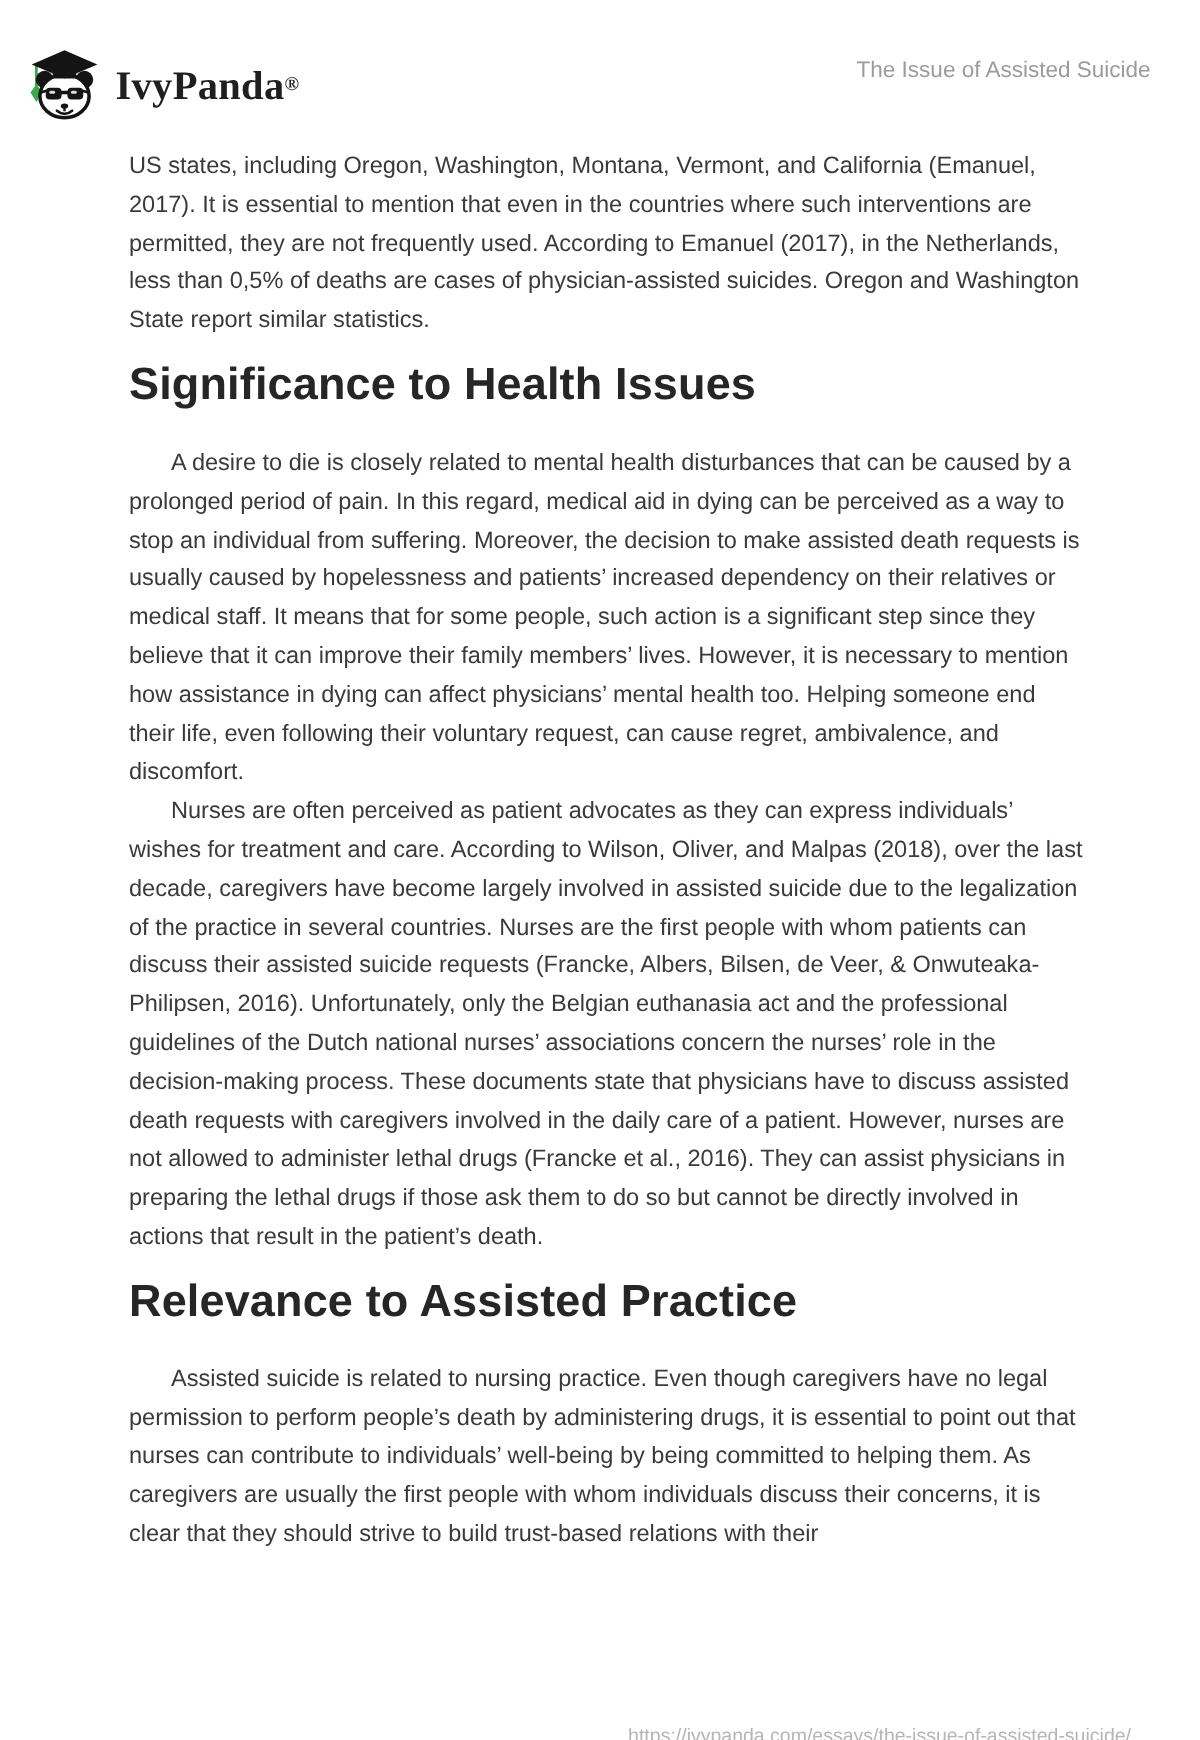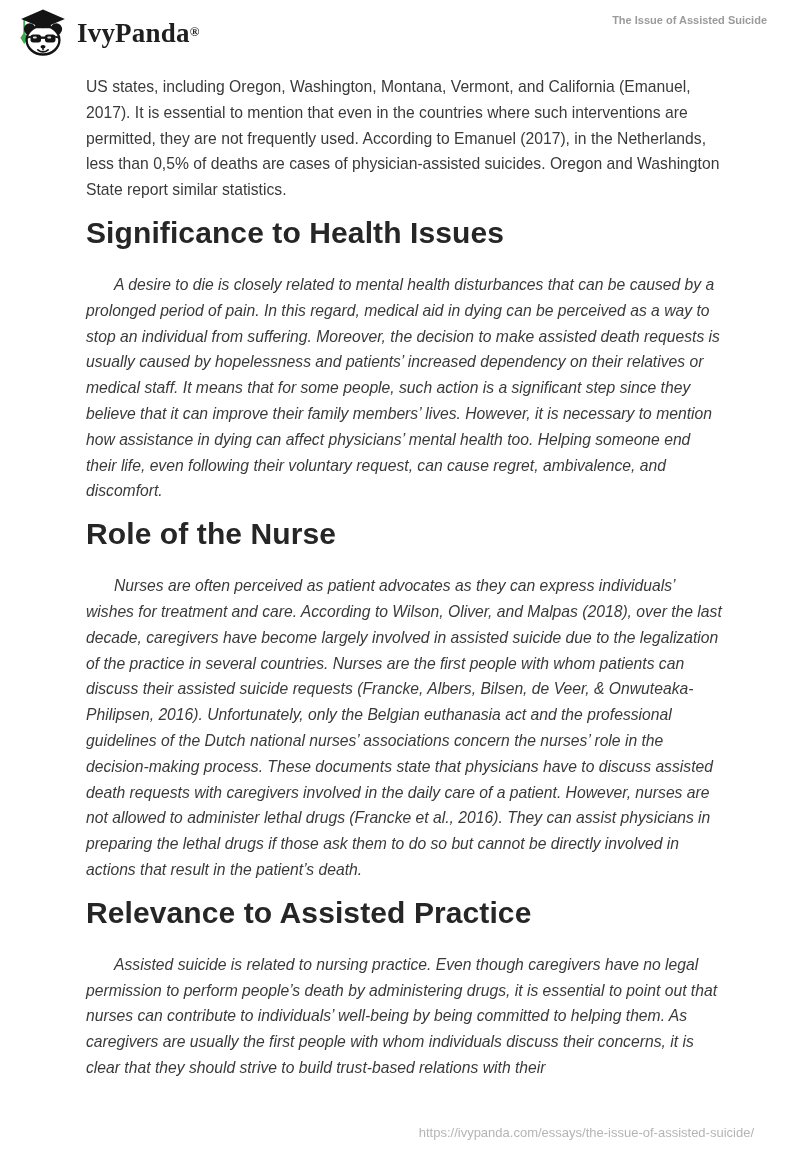--- a/index.html
+++ b/index.html
@@ -17,20 +17,21 @@
     height: 1160px;
     background: #ffffff;
   }
   
   .header {
     height: 64px;
     padding: 8px 33px 0 18px;
     display: flex;
     justify-content: space-between;
     align-items: flex-start;
+    margin-top: 24px;
   }
   .brand {
     display: flex;
     align-items: center;
     gap: 9px;
   }
   .brand-logo { width: 50px; height: 50px; display: block; }
   .brand-text {
     font-family: "Liberation Serif", serif;
     font-weight: 700;
@@ -42,35 +43,35 @@
   .brand-reg {
     font-family: "Liberation Serif", serif;
     font-weight: 700;
     font-size: 13px;
     color: #1f1f1f;
     vertical-align: super;
     line-height: 0;
   }
   .doc-title {
     margin-top: 6px;
-    font-size: 11px;
+    font-size: 15px;
     color: #9b9b9b;
-    font-weight: 700;
+    font-weight: 400;
   }
   
   .content {
     padding: 0 77px 0 86px;
   }
   .content p {
     font-size: 15.7px;
     line-height: 25.8px;
     color: #3a3a3a;
     text-align: left;
   }
-  .content p.indent { text-indent: 28px; font-style: italic; }
+  .content p.indent { text-indent: 28px; }
   .content .intro { margin-top: 10px; }
   .content h2 {
     font-size: 30px;
     line-height: 31px;
     font-weight: 700;
     color: #262626;
     margin-top: 14px;
     margin-bottom: 24px;
     letter-spacing: 0.1px;
   }
@@ -122,21 +123,20 @@
     </div>
     <div class="doc-title">The Issue of Assisted Suicide</div>
   </div>
 
   <div class="content">
     <p class="intro">US states, including Oregon, Washington, Montana, Vermont, and California (Emanuel, 2017). It is essential to mention that even in the countries where such interventions are permitted, they are not frequently used. According to Emanuel (2017), in the Netherlands, less than 0,5% of deaths are cases of physician-assisted suicides. Oregon and Washington State report similar statistics.</p>
 
     <h2>Significance to Health Issues</h2>
     <p class="indent">A desire to die is closely related to mental health disturbances that can be caused by a prolonged period of pain. In this regard, medical aid in dying can be perceived as a way to stop an individual from suffering. Moreover, the decision to make assisted death requests is usually caused by hopelessness and patients’ increased dependency on their relatives or medical staff. It means that for some people, such action is a significant step since they believe that it can improve their family members’ lives. However, it is necessary to mention how assistance in dying can affect physicians’ mental health too. Helping someone end their life, even following their voluntary request, can cause regret, ambivalence, and discomfort.</p>
 
-    <h2>Role of the Nurse</h2>
     <p class="indent">Nurses are often perceived as patient advocates as they can express individuals’ wishes for treatment and care. According to Wilson, Oliver, and Malpas (2018), over the last decade, caregivers have become largely involved in assisted suicide due to the legalization of the practice in several countries. Nurses are the first people with whom patients can discuss their assisted suicide requests (Francke, Albers, Bilsen, de Veer, &amp; Onwuteaka-Philipsen, 2016). Unfortunately, only the Belgian euthanasia act and the professional guidelines of the Dutch national nurses’ associations concern the nurses’ role in the decision-making process. These documents state that physicians have to discuss assisted death requests with caregivers involved in the daily care of a patient. However, nurses are not allowed to administer lethal drugs (Francke et al., 2016). They can assist physicians in preparing the lethal drugs if those ask them to do so but cannot be directly involved in actions that result in the patient’s death.</p>
 
     <h2>Relevance to Assisted Practice</h2>
     <p class="indent">Assisted suicide is related to nursing practice. Even though caregivers have no legal permission to perform people’s death by administering drugs, it is essential to point out that nurses can contribute to individuals’ well-being by being committed to helping them. As caregivers are usually the first people with whom individuals discuss their concerns, it is clear that they should strive to build trust-based relations with their</p>
   </div>
 
   <div class="footer-url">https://ivypanda.com/essays/the-issue-of-assisted-suicide/</div>
 
 </div>
 

